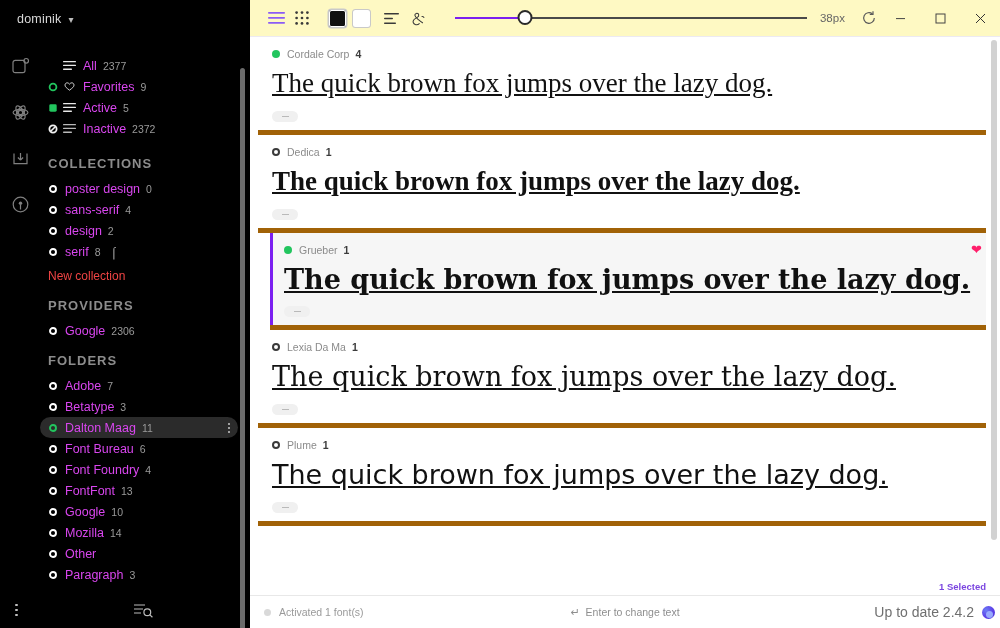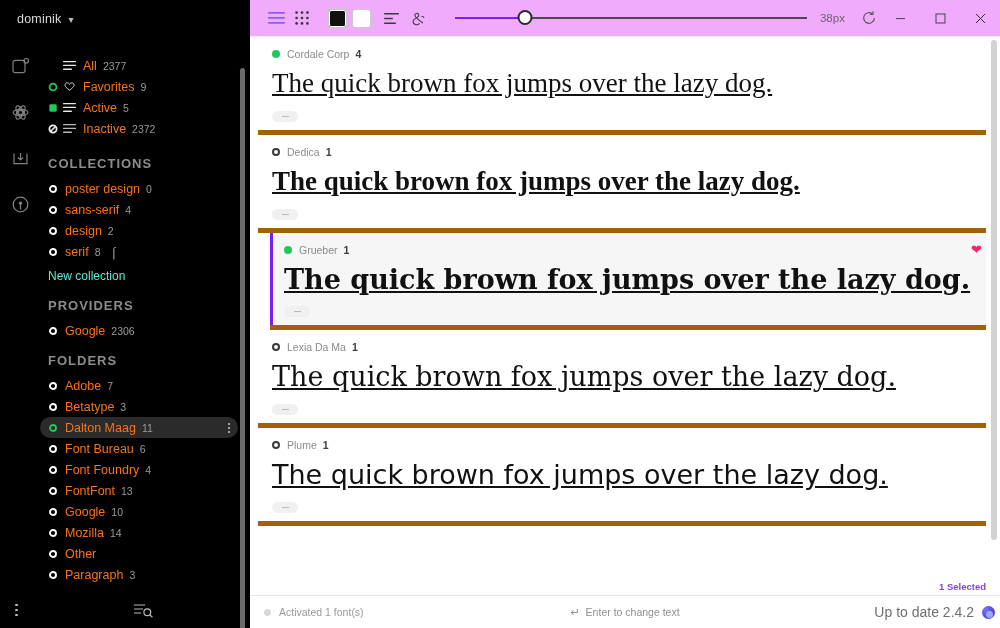--- a/index.html
+++ b/index.html
@@ -60,39 +60,39 @@
     display: flex; align-items: center;
     padding: 0 6px 0 8px;
     border-radius: 11px;
     margin-bottom: 0;
     position: relative;
     white-space: nowrap;
   }
   .nav-item.sel { background: #2b2b2b; }
   .nav-icons { display: flex; align-items: center; gap: 5px; flex: 0 0 auto; }
   .nav-label {
-    color: #f97316; font-size: 12.5px; margin-left: 7px;
+    color: #d946ef; font-size: 12.5px; margin-left: 7px;
     font-weight: 400;
   }
   .nav-count { color: #9a9a9a; font-size: 10.5px; margin-left: 6px; }
   .nav-more {
     margin-left: auto; color: #c9c9c9; font-size: 11px;
     letter-spacing: 0; line-height: 4px; padding-right: 2px;
   }
   .nav-more i { display:block; width:2px; height:2px; background:#c8c8c8; border-radius:50%; margin:2px 0; }
 
   
   .mk { width: 10px; height: 10px; flex: 0 0 10px; position: relative; }
   .mk svg { display:block; width:10px; height:10px; }
 
   .hamb { width: 13px; flex: 0 0 13px; }
   .hamb svg { display:block; width:13px; height:9px; }
 
   .new-coll {
-    color: #5eead4; font-size: 12px; margin: 4px 0 0 8px; height: 20px;
+    color: #ef4444; font-size: 12px; margin: 4px 0 0 8px; height: 20px;
     display: flex; align-items: center;
   }
   .spacer-lg { height: 17px; }
   .spacer-md { height: 12px; }
 
   .side-foot {
     height: 36px; flex: 0 0 36px;
     display: flex; align-items: center;
     position: relative;
   }
@@ -116,21 +116,21 @@
     background: #ffffff;
     display: flex; flex-direction: column;
     position: relative;
   }
 
   
   #toolbar {
     height: 37px; flex: 0 0 37px;
     display: flex; align-items: center;
     border-bottom: 1px solid #eceaf2;
-    background: #f0abfc;
+    background: #fef9c3;
     padding-left: 14px;
   }
   .tb-btn {
     width: 26px; height: 26px;
     display: flex; align-items: center; justify-content: center;
     margin-right: 1px;
   }
   .tb-btn svg { display: block; }
   .swatch-wrap { display: flex; align-items: center; gap: 7px; margin: 0 9px 0 13px; }
   .swatch {

